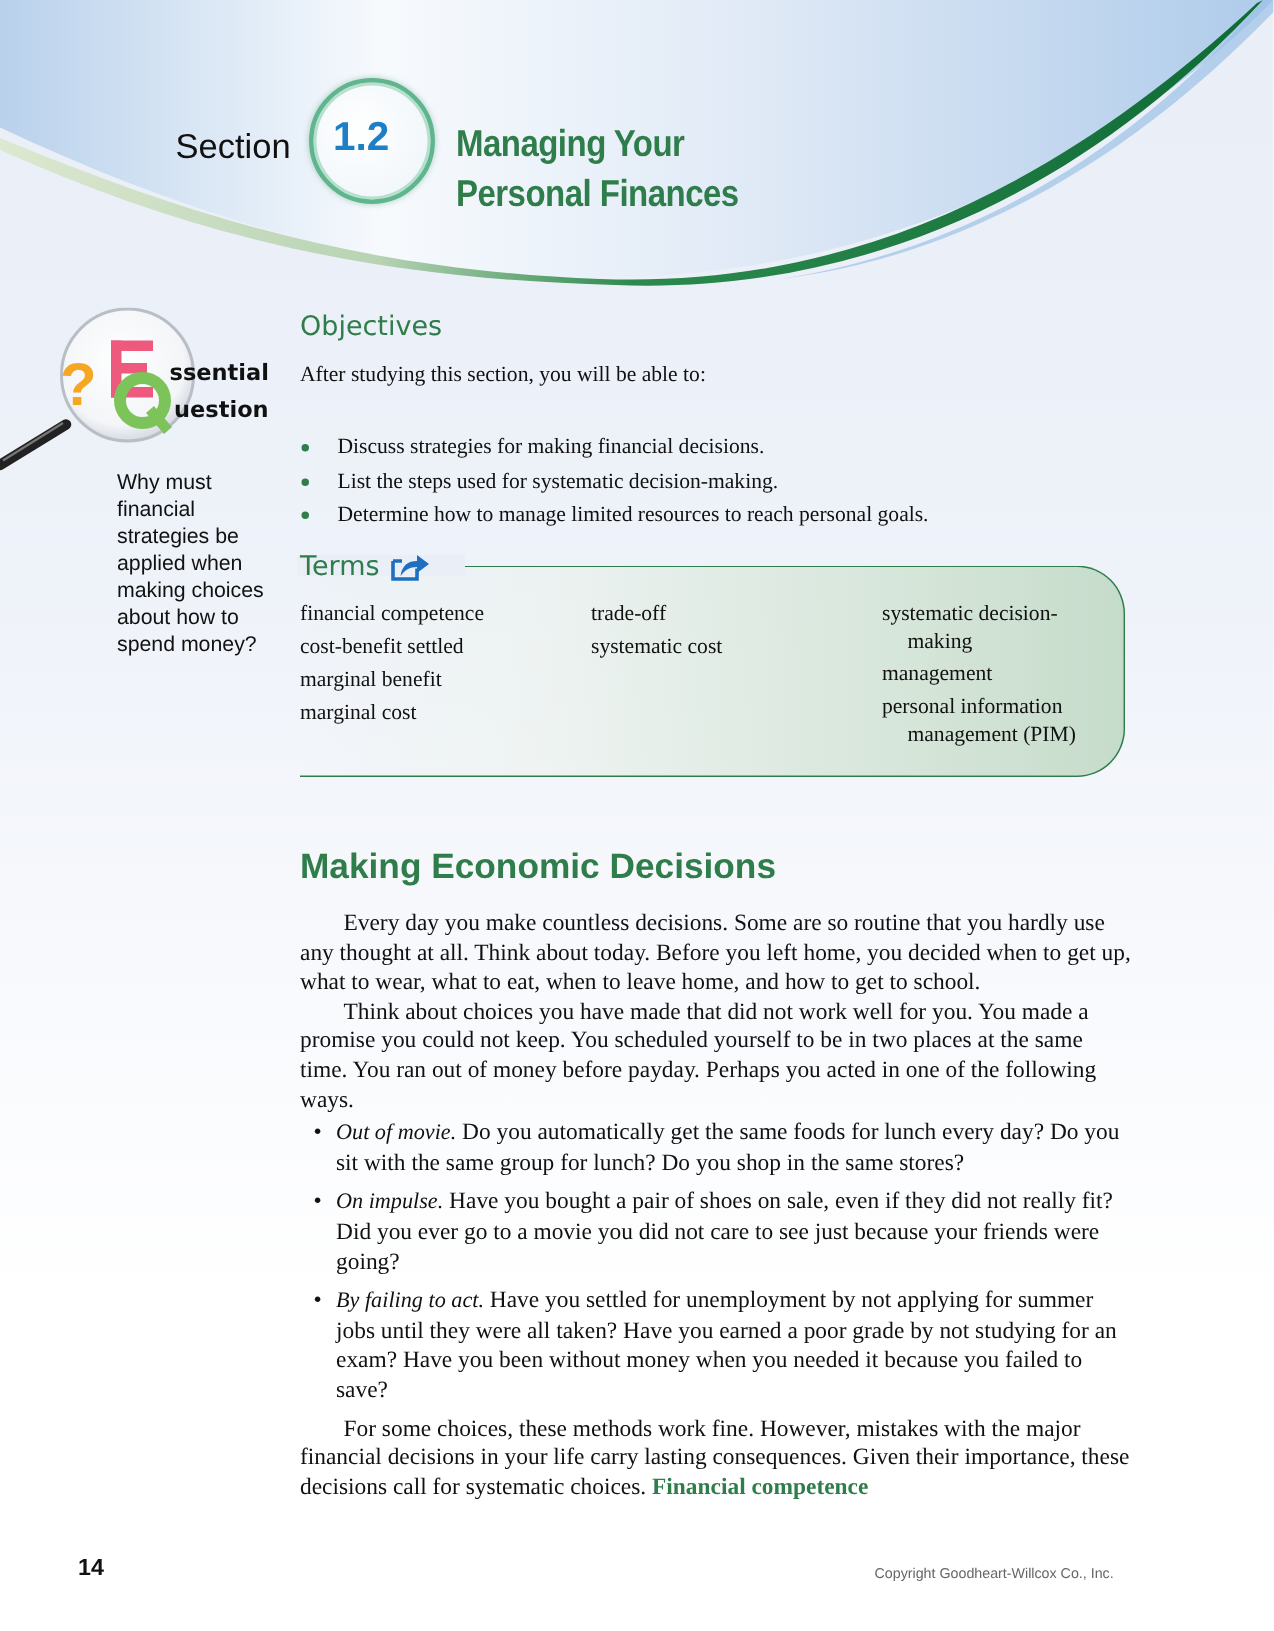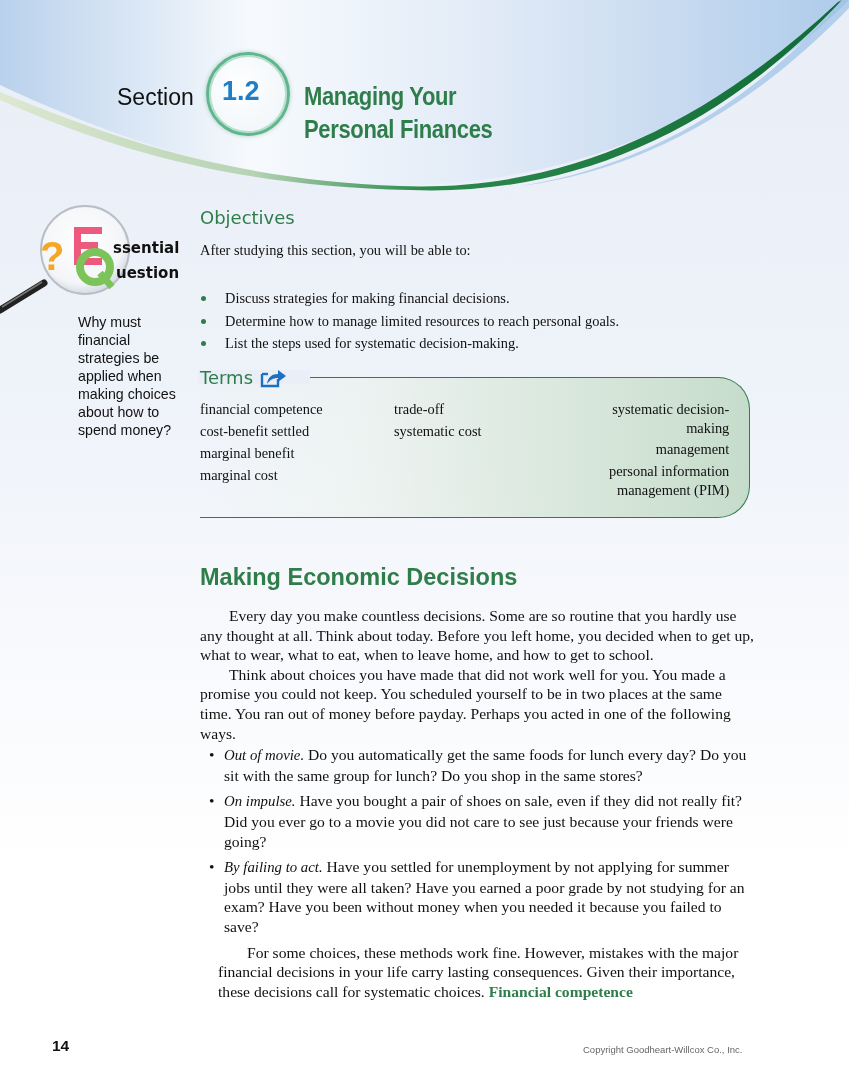--- a/index.html
+++ b/index.html
@@ -70,37 +70,37 @@
   }
   .terms-box-mask {
     position: absolute; left: 198px; top: 370px; width: 112px; height: 14px;
     background: #eaeff7;
   }
   .terms-col { position: absolute; top: 398px; font-family: "Liberation Serif", serif; font-size: 14.4px; line-height: 22px; }
   .terms-col .term { display: block; }
   .terms-col .term .cont { display: block; padding-left: 17px; line-height: 20px; margin-top: -2px; }
   .col1 { left: 200px; }
   .col2 { left: 394px; }
-  .col3 { left: 600px; text-align: right; }
+  .col3 { left: 588px; }
 
   .h2 {
     position: absolute; left: 200px; top: 564px;
     font-family: "Liberation Sans", sans-serif; font-weight: bold; font-size: 23.5px; color: #2f7d4a;
   }
   .body-text {
     position: absolute; left: 200px; top: 606px; width: 555px;
     font-family: "Liberation Serif", serif; font-size: 15.6px; line-height: 19.6px; color: #111;
   }
   .body-text p { text-indent: 29px; }
   .body-text ul { list-style: none; margin: 2px 0 4px 0; }
   .body-text ul li { position: relative; padding-left: 24px; margin-bottom: 6px; }
   .body-text ul li .bullet { position: absolute; left: 9px; top: 0; }
   .body-text .lead { font-style: italic; font-size: 14.8px; }
   .body-text .term-hl { color: #2f7d4a; font-weight: bold; }
-  .body-text p.last { margin-top: 0; margin-left: 18px; }
+  .body-text p.last { margin-top: 0; }
 
   .page-number {
     position: absolute; left: 52px; top: 1037px;
     font-family: "Liberation Sans", sans-serif; font-weight: bold; font-size: 15.5px;
   }
   .copyright {
     position: absolute; left: 583px; top: 1044px;
     font-family: "Liberation Sans", sans-serif; font-size: 9.5px; color: #666;
   }
 </style>
@@ -155,22 +155,22 @@
   <line x1="100" y1="68" x2="112" y2="82" stroke="#7cc35a" stroke-width="7"></line>
   <text x="113" y="48" font-family="DejaVu Sans, sans-serif" font-weight="bold" font-size="15" fill="#111">ssential</text>
   <text x="116" y="73" font-family="DejaVu Sans, sans-serif" font-weight="bold" font-size="15" fill="#111">uestion</text>
 </svg>
 <div class="eq-question">Why must financial strategies be applied when making choices about how to spend money?</div>
 
 <div class="objectives-heading">Objectives</div>
 <div class="objectives-intro">After studying this section, you will be able to:</div>
 <ul class="objectives-list">
   <li><span class="bullet"></span><span>Discuss strategies for making financial decisions.</span></li>
+  <li><span class="bullet"></span><span>List the steps used for systematic decision-making.</span></li>
   <li><span class="bullet"></span><span>Determine how to manage limited resources to reach personal goals.</span></li>
-  <li><span class="bullet"></span><span>List the steps used for systematic decision-making.</span></li>
 </ul>
 
 <div class="terms-box"></div>
 <div class="terms-box-mask"></div>
 <div class="terms-heading">
   <span>Terms</span>
   <svg width="28" height="22" viewBox="0 0 28 22">
     <path d="M3,8 L3,20 L19,20 L19,13" fill="none" stroke="#1e6fbf" stroke-width="2.4"></path>
     <path d="M3,8 L9,8" fill="none" stroke="#1e6fbf" stroke-width="2.4"></path>
     <path d="M8,18 C9,11 13,8 19,8 L19,4 L27,10 L19,16 L19,12 C14,12 11,14 8,18 Z" fill="#1e6fbf"></path>

